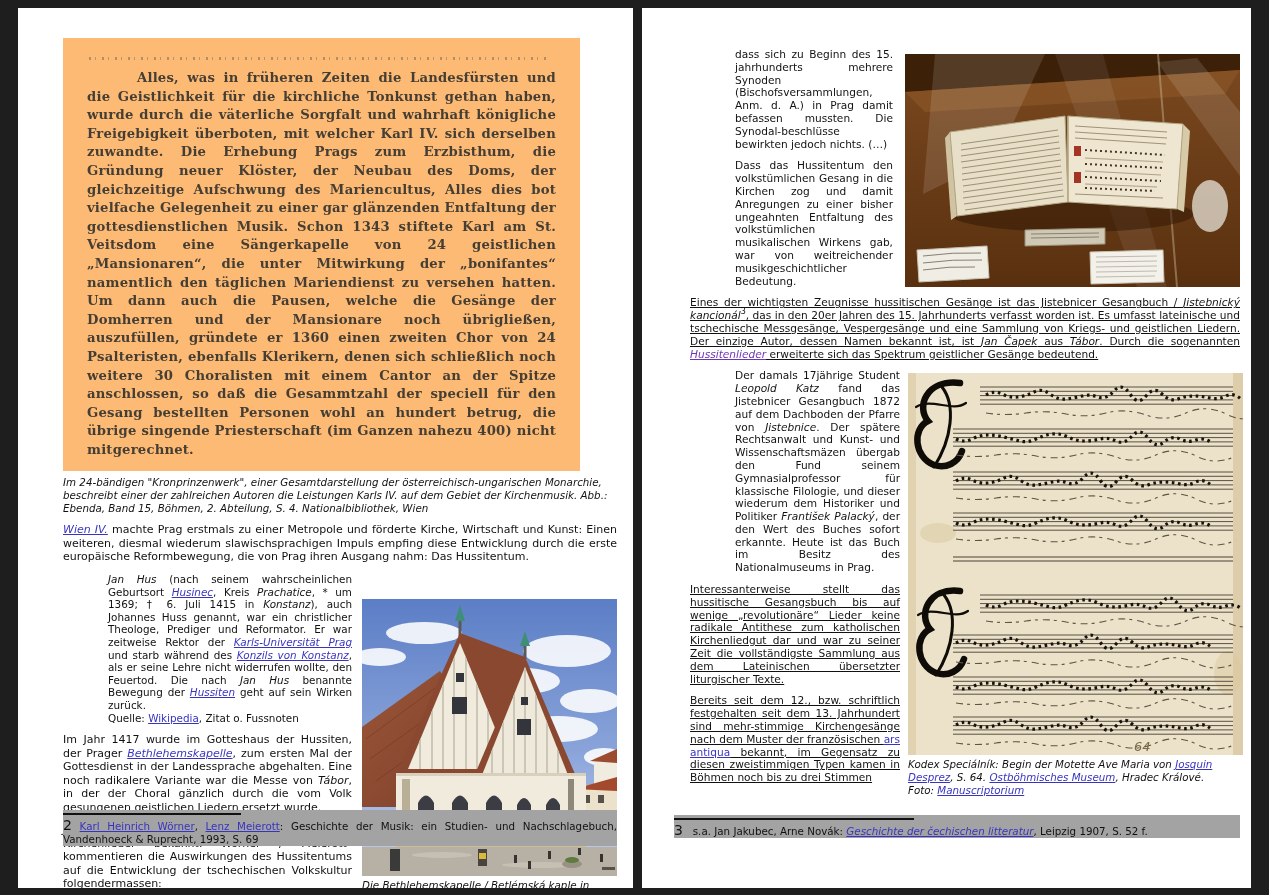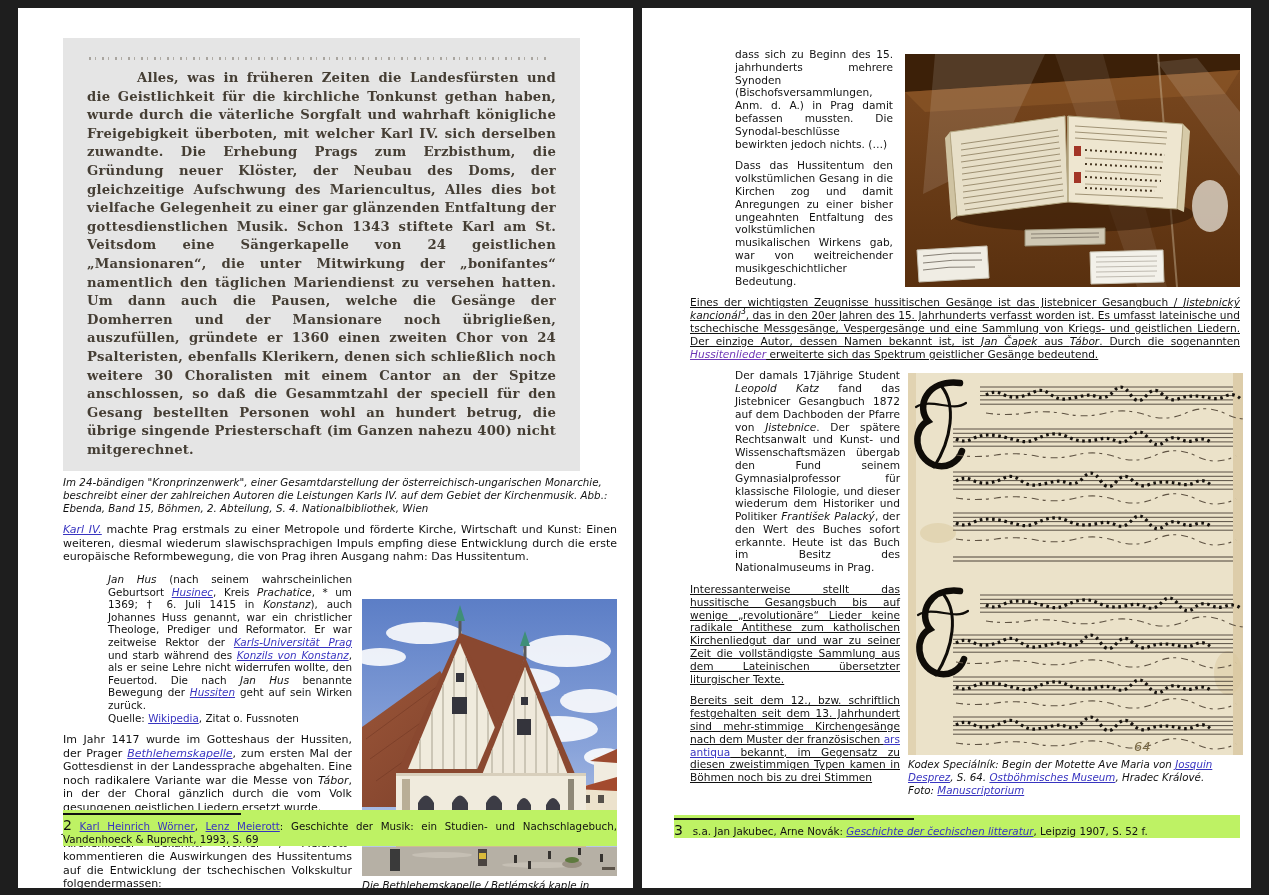--- a/index.html
+++ b/index.html
@@ -22,41 +22,41 @@
   .page-right .body{font-size:10.6px;line-height:12.8px;text-decoration:underline;}
   .page-right .quote{font-size:10.6px;line-height:12.8px;}
 
   .seg-it{font-style:italic;}
   .seg-link{color:#3834c0;text-decoration:underline;}
   .seg-vlink{color:#6d35b5;text-decoration:underline;}
   .seg-fnum{font-size:14px;}
   sup{font-size:8px;line-height:0;vertical-align:super;}
 
   
-  .scan{width:517px;box-sizing:border-box;background:#e5e5e5;padding:14px 24px 12px 24px;margin-bottom:5px;}
+  .scan{width:517px;box-sizing:border-box;background:#fdba74;padding:14px 24px 12px 24px;margin-bottom:5px;}
   .scan-frag{height:8px;margin:0 6px 9px 2px;opacity:.45;
     background:repeating-linear-gradient(90deg,#5f574a 0 2px,transparent 2px 6px,#6e6557 6px 7px,transparent 7px 13px);
     background-size:auto 3px;background-repeat:repeat-x;background-position:0 100%;}
   .scan-text{font-family:"DejaVu Serif","Liberation Serif",serif;font-weight:bold;
     font-size:13.2px;line-height:18.6px;color:#453e34;text-align:justify;text-indent:50px;letter-spacing:.2px;}
   .scan-caption{font-size:10.3px;line-height:13px;font-style:italic;text-align:left;margin-bottom:8px;}
 
   .caption-it{font-size:10.3px;line-height:13px;font-style:italic;text-align:left;}
   .caption-sm{font-size:10.4px;line-height:13px;text-align:left;}
 
   figure{margin:0;}
   .fig-chapel{float:right;width:255px;margin:26px 0 4px 10px;}
   .fig-chapel figcaption{margin-top:3px;width:250px;}
   .fig-case{float:right;width:335px;margin:6px 0 6px 12px;}
   .fig-case figcaption{margin-top:3px;}
   .fig-codex{float:right;width:332px;margin:4px 0 4px 8px;}
   .fig-codex figcaption{margin-top:3px;width:318px;}
   figure svg{display:block;}
 
-  .footnote-block{position:absolute;background:#bef264;padding-top:3px;}
+  .footnote-block{position:absolute;background:#a3a3a3;padding-top:3px;}
   .fn-left{left:45px;right:16px;bottom:42px;}
   .fn-right{left:32px;right:11px;bottom:50px;}
   .fn-rule{width:178px;border-top:2px solid #111;margin-bottom:4px;}
   .fn-rule-r{width:240px;}
   .footnote{font-size:10.3px;line-height:13px;text-align:justify;margin:0;}
 </style>
 </head>
 <body>
 
 <div class="canvas">
@@ -68,21 +68,21 @@
 
   <div class="page page-left">
 
     <div class="scan">
       <div class="scan-frag"></div>
       <div class="scan-text">Alles, was in früheren Zeiten die Landesfürsten und die Geistlichkeit für die kirchliche Tonkunst gethan haben, wurde durch die väterliche Sorgfalt und wahrhaft königliche Freigebigkeit überboten, mit welcher Karl IV. sich derselben zuwandte. Die Erhebung Prags zum Erzbisthum, die Gründung neuer Klöster, der Neubau des Doms, der gleichzeitige Aufschwung des Mariencultus, Alles dies bot vielfache Gelegenheit zu einer gar glänzenden Entfaltung der gottesdienstlichen Musik. Schon 1343 stiftete Karl am St. Veitsdom eine Sängerkapelle von 24 geistlichen „Mansionaren“, die unter Mitwirkung der „bonifantes“ namentlich den täglichen Mariendienst zu versehen hatten. Um dann auch die Pausen, welche die Gesänge der Domherren und der Mansionare noch übrigließen, auszufüllen, gründete er 1360 einen zweiten Chor von 24 Psalteristen, ebenfalls Klerikern, denen sich schließlich noch weitere 30 Choralisten mit einem Cantor an der Spitze anschlossen, so daß die Gesammtzahl der speciell für den Gesang bestellten Personen wohl an hundert betrug, die übrige singende Priesterschaft (im Ganzen nahezu 400) nicht mitgerechnet.</div>
     </div>
 
     <p class="scan-caption">Im 24-bändigen "Kronprinzenwerk", einer Gesamtdarstellung der österreichisch-ungarischen Monarchie, beschreibt einer der zahlreichen Autoren die Leistungen Karls IV. auf dem Gebiet der Kirchenmusik. Abb.: Ebenda, Band 15, Böhmen, 2. Abteilung, S. 4. Nationalbibliothek, Wien</p>
 
-    <p class="body"><span class="seg-it seg-link">Karl IV.</span><span> machte Prag erstmals zu einer Metropole und förderte Kirche, Wirtschaft und Kunst: Einen weiteren, diesmal wiederum slawischsprachigen Impuls empfing diese Entwicklung durch die erste europäische Reformbewegung, die von Prag ihren Ausgang nahm: Das Hussitentum.</span></p>
+    <p class="body"><span class="seg-it seg-link">Wien IV.</span><span> machte Prag erstmals zu einer Metropole und förderte Kirche, Wirtschaft und Kunst: Einen weiteren, diesmal wiederum slawischsprachigen Impuls empfing diese Entwicklung durch die erste europäische Reformbewegung, die von Prag ihren Ausgang nahm: Das Hussitentum.</span></p>
 
     <figure class="fig-chapel">
       <svg viewBox="0 0 255 277" width="255" height="277" role="img">
         <defs>
           <linearGradient id="sky" x1="0" y1="0" x2="0" y2="1">
             <stop offset="0" stop-color="#5c7ec6"></stop>
               <stop offset="0.55" stop-color="#8aa4da"></stop>
               <stop offset="1" stop-color="#c6d3ec"></stop>
           </linearGradient>
           <linearGradient id="roofg" x1="0" y1="0" x2="1" y2="1">

